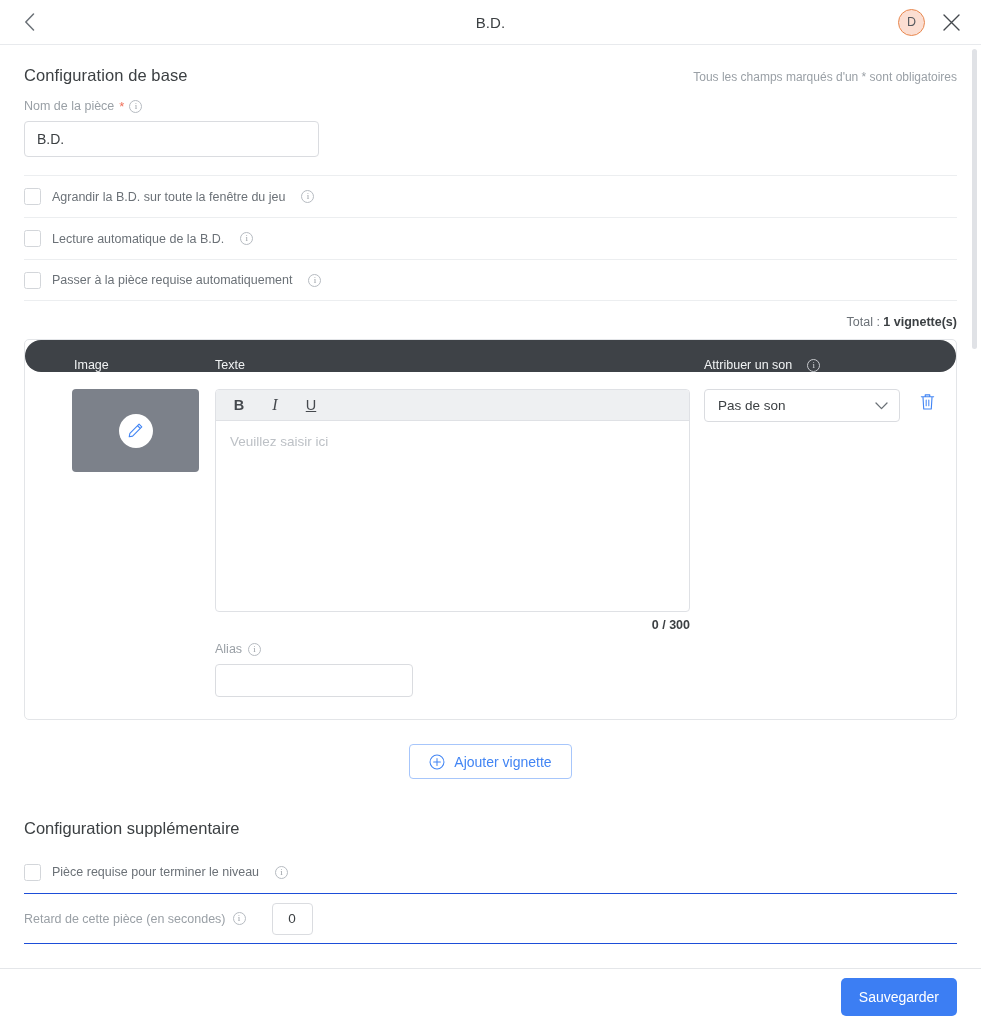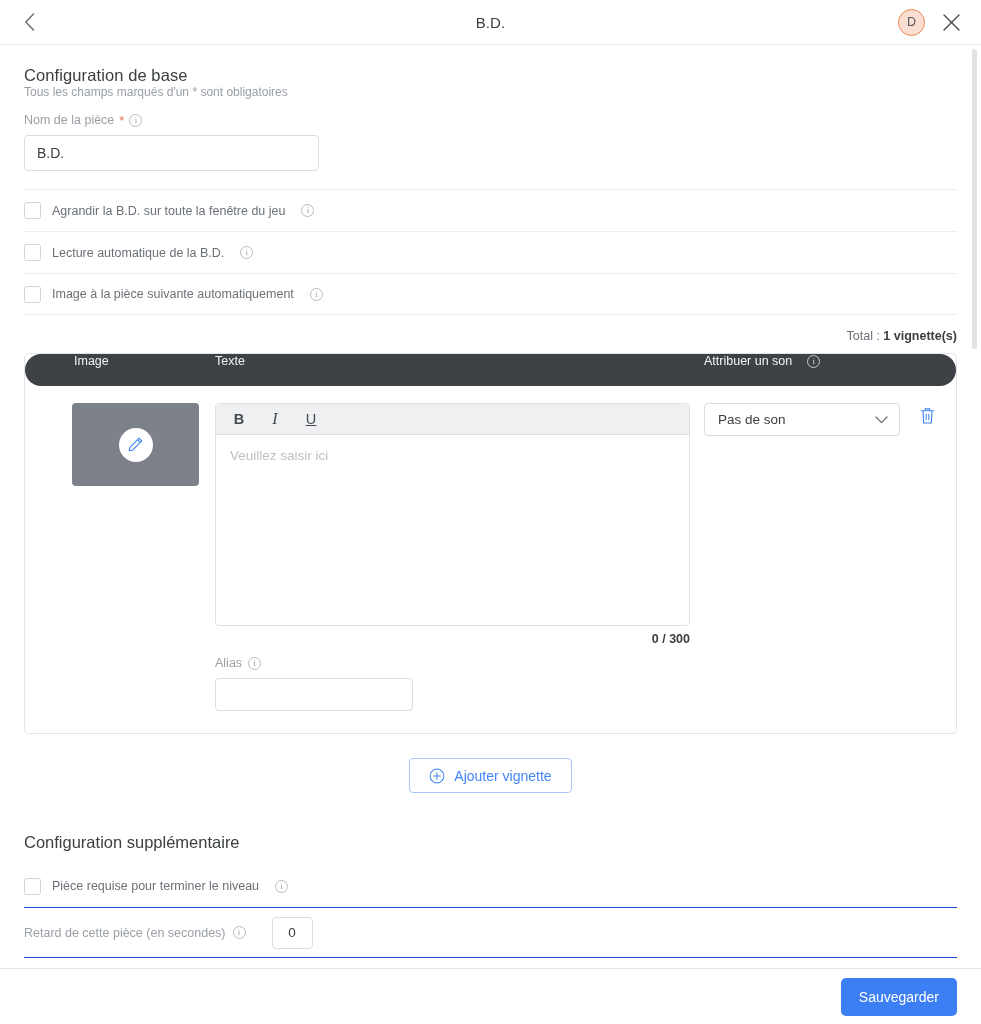--- a/index.html
+++ b/index.html
@@ -92,21 +92,20 @@
     background: #e0e2e6;
     cursor: pointer;
   }
 
   
   .sec-head {
     display: flex;
     align-items: baseline;
     justify-content: space-between;
     padding-top: 21px;
-    flex-direction: column;
   }
   .sec-title {
     font-size: 16.5px;
     color: #3c4043;
     font-weight: 400;
     letter-spacing: 0.1px;
   }
   .sec-note {
     font-size: 12px;
     color: #9aa0a6;
@@ -191,21 +190,21 @@
   .vt-wrap {
     border: 1px solid #e3e5e8;
     border-radius: 5px;
     overflow: hidden;
     background: #fff;
   }
   .vt-head {
     height: 32px;
     background: #3e4247;
     display: flex;
-    align-items: flex-start;
+    align-items: flex-end;
     color: #f1f3f4;
     font-size: 12.5px;
     border-radius: 16px;
   }
   .vt-h-image { width: 190px; padding-left: 49px; }
   .vt-h-text  { flex: 1 1 auto; padding-left: 0px; }
   .vt-h-sound {
     width: 252px;
     display: flex;
     align-items: center;
@@ -468,21 +467,21 @@
         <div class="cbx"></div>
         <div class="cbx-label">
           <span>Lecture automatique de la B.D.</span>
           <span class="info-ico">i</span>
         </div>
       </div>
 
       <div class="cbx-row">
         <div class="cbx"></div>
         <div class="cbx-label">
-          <span>Image à la pièce suivante automatiquement</span>
+          <span>Passer à la pièce requise automatiquement</span>
           <span class="info-ico">i</span>
         </div>
       </div>
 
     </div>
 
     
     <div class="total-line">
       <span>Total : </span><b>1 vignette(s)</b>
     </div>

